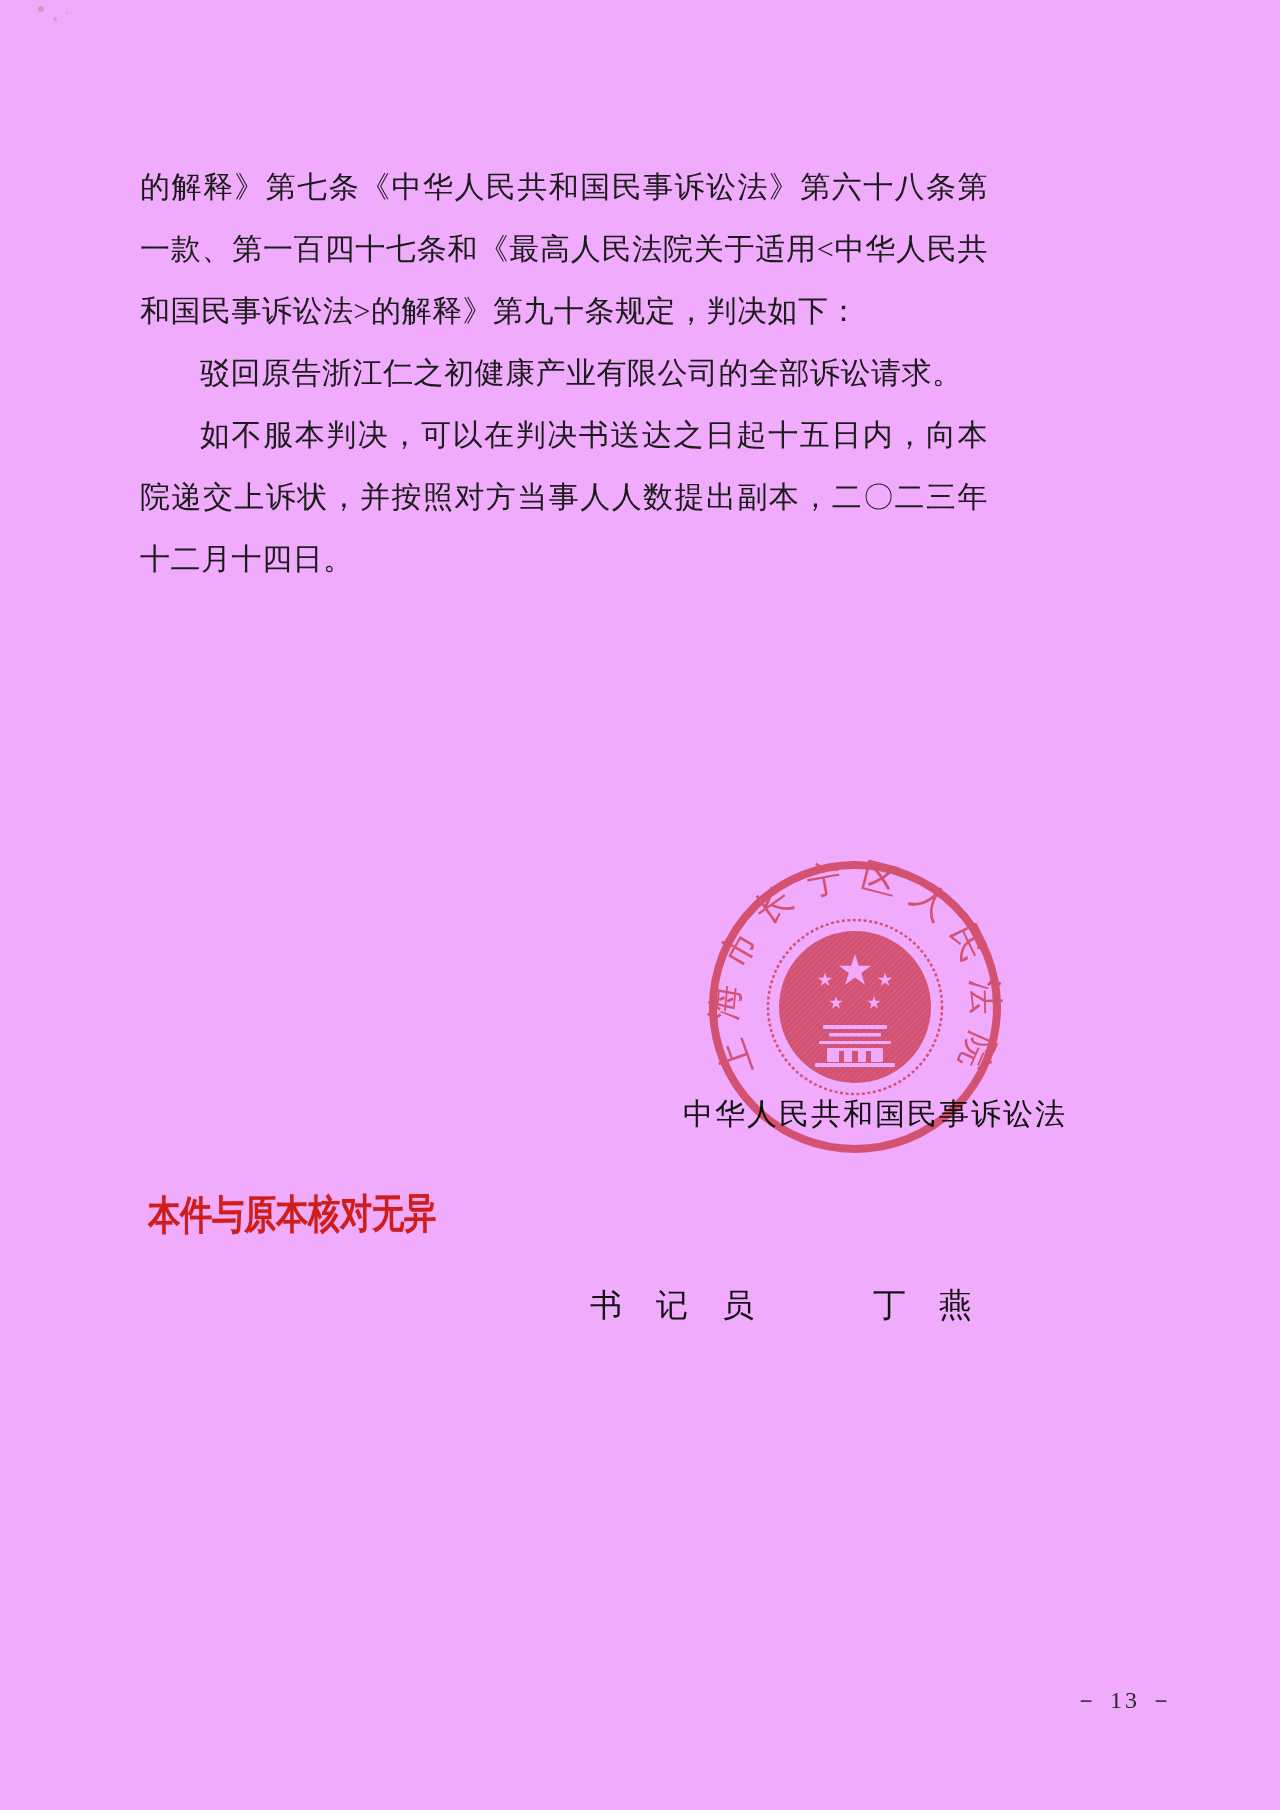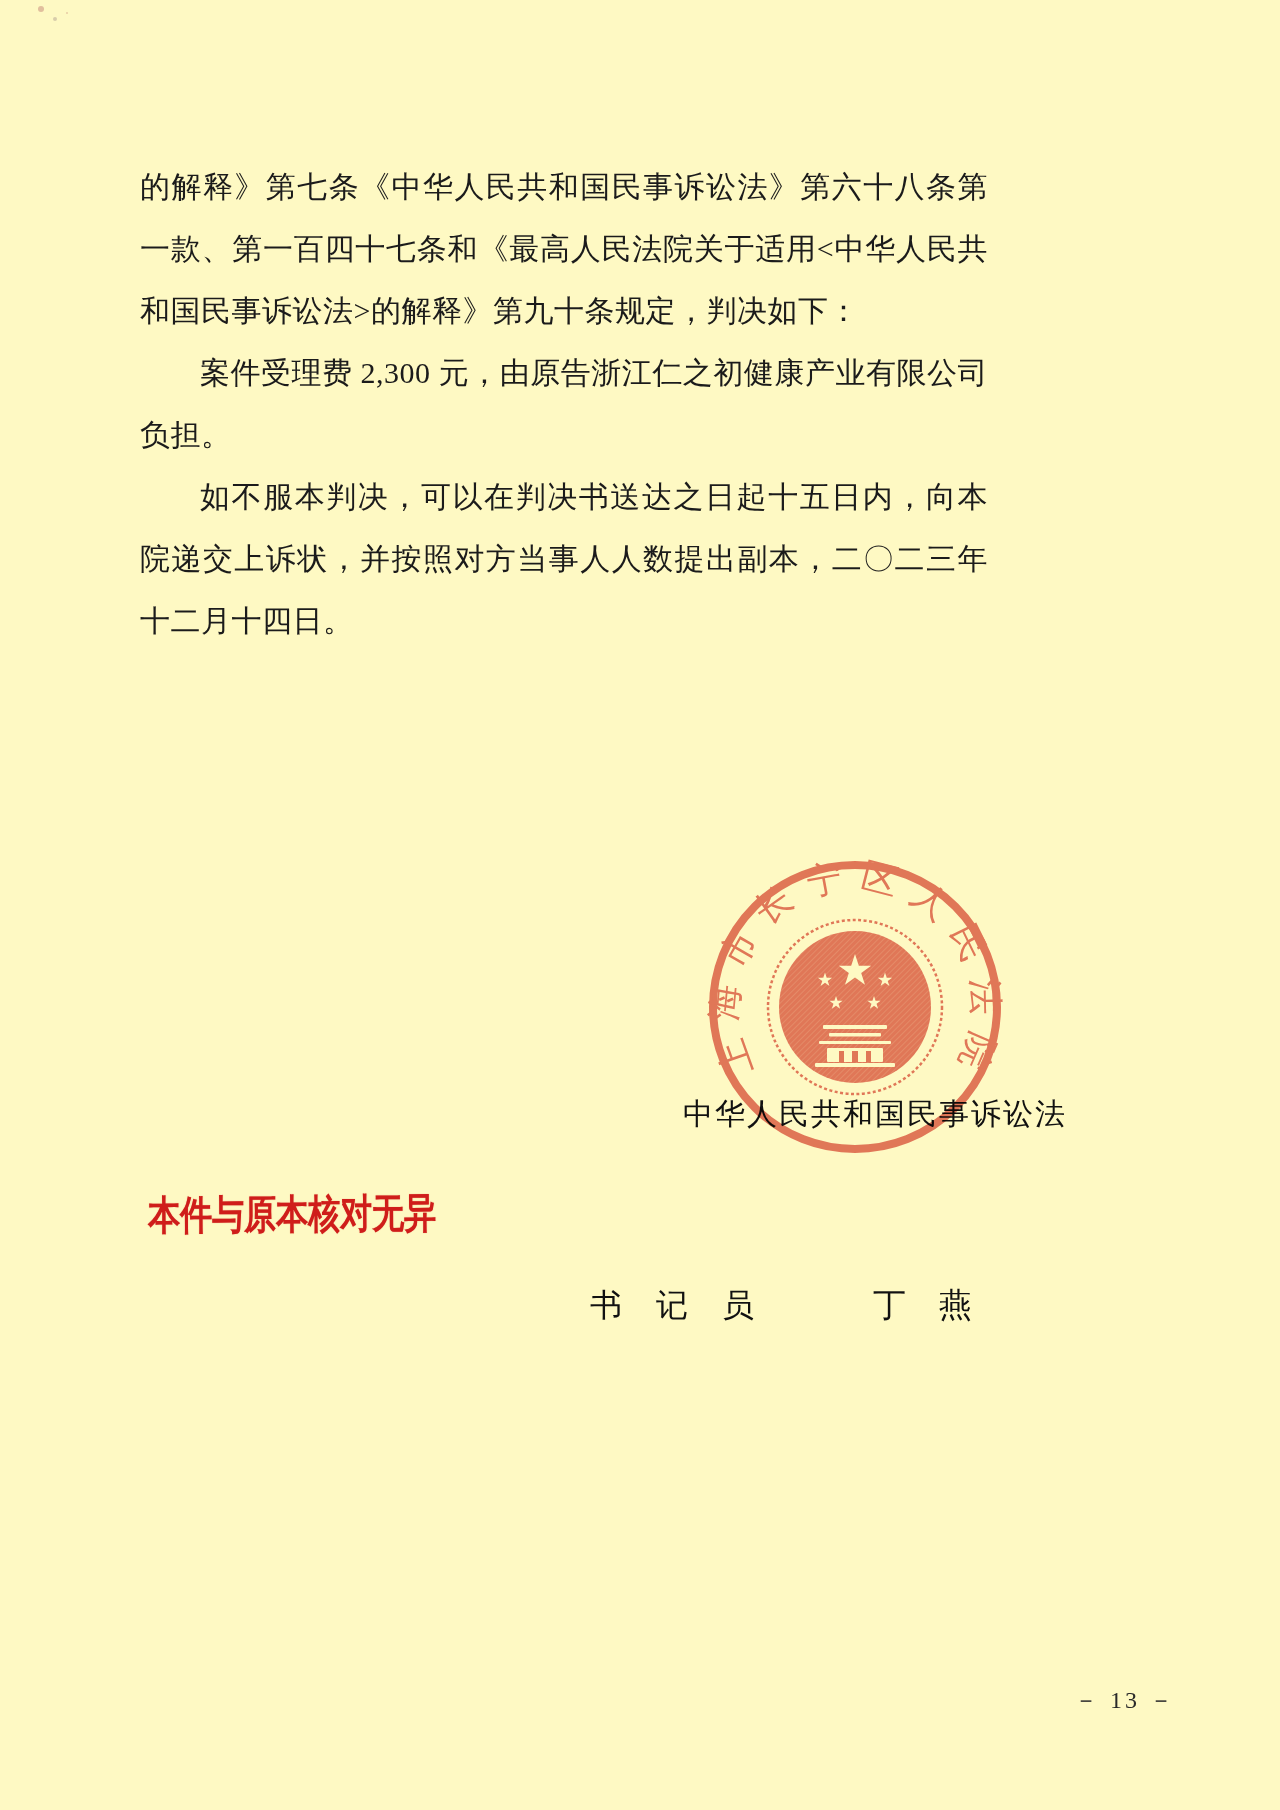--- a/index.html
+++ b/index.html
@@ -1,20 +1,20 @@
 <!DOCTYPE html>
 <html><head>
 <meta charset="utf-8">
 <style>
   html,body{margin:0;padding:0;background:#e8e8e8;}
   .page{
     position:relative;
     width:1280px;height:1810px;
     margin:0 auto;
-    background:#fef9c3;
+    background:#f0abfc;
     font-family:"Liberation Serif","DejaVu Serif",serif;
     color:#1b1b1b;
     overflow:hidden;
   }
   .body-text{
     position:absolute;
     left:140px;top:156px;
     width:848px;
     font-size:30px;
     line-height:62px;
@@ -86,21 +86,21 @@
 </style>
 </head>
 <body>
 
 <div class="page">
 
   <div class="scan-artifact"></div>
 
   <div class="body-text">
     <p class="para">的解释》第七条《中华人民共和国民事诉讼法》第六十八条第一款、第一百四十七条和《最高人民法院关于适用&lt;中华人民共和国民事诉讼法&gt;的解释》第九十条规定，判决如下：</p>
-    <p class="para indent">案件受理费 2,300 元，由原告浙江仁之初健康产业有限公司负担。</p>
+    <p class="para indent">驳回原告浙江仁之初健康产业有限公司的全部诉讼请求。</p>
     <p class="para indent">如不服本判决，可以在判决书送达之日起十五日内，向本院递交上诉状，并按照对方当事人人数提出副本，二〇二三年十二月十四日。</p>
   </div>
 
 
   <div class="date-row">中华人民共和国民事诉讼法</div>
 
   <div class="seal">
     <svg viewBox="0 0 300 300">
       <defs>
         <polygon id="star" points="0,-1 0.225,-0.309 0.951,-0.309 0.363,0.118 0.588,0.809 0,0.382 -0.588,0.809 -0.363,0.118 -0.951,-0.309 -0.225,-0.309"></polygon>

